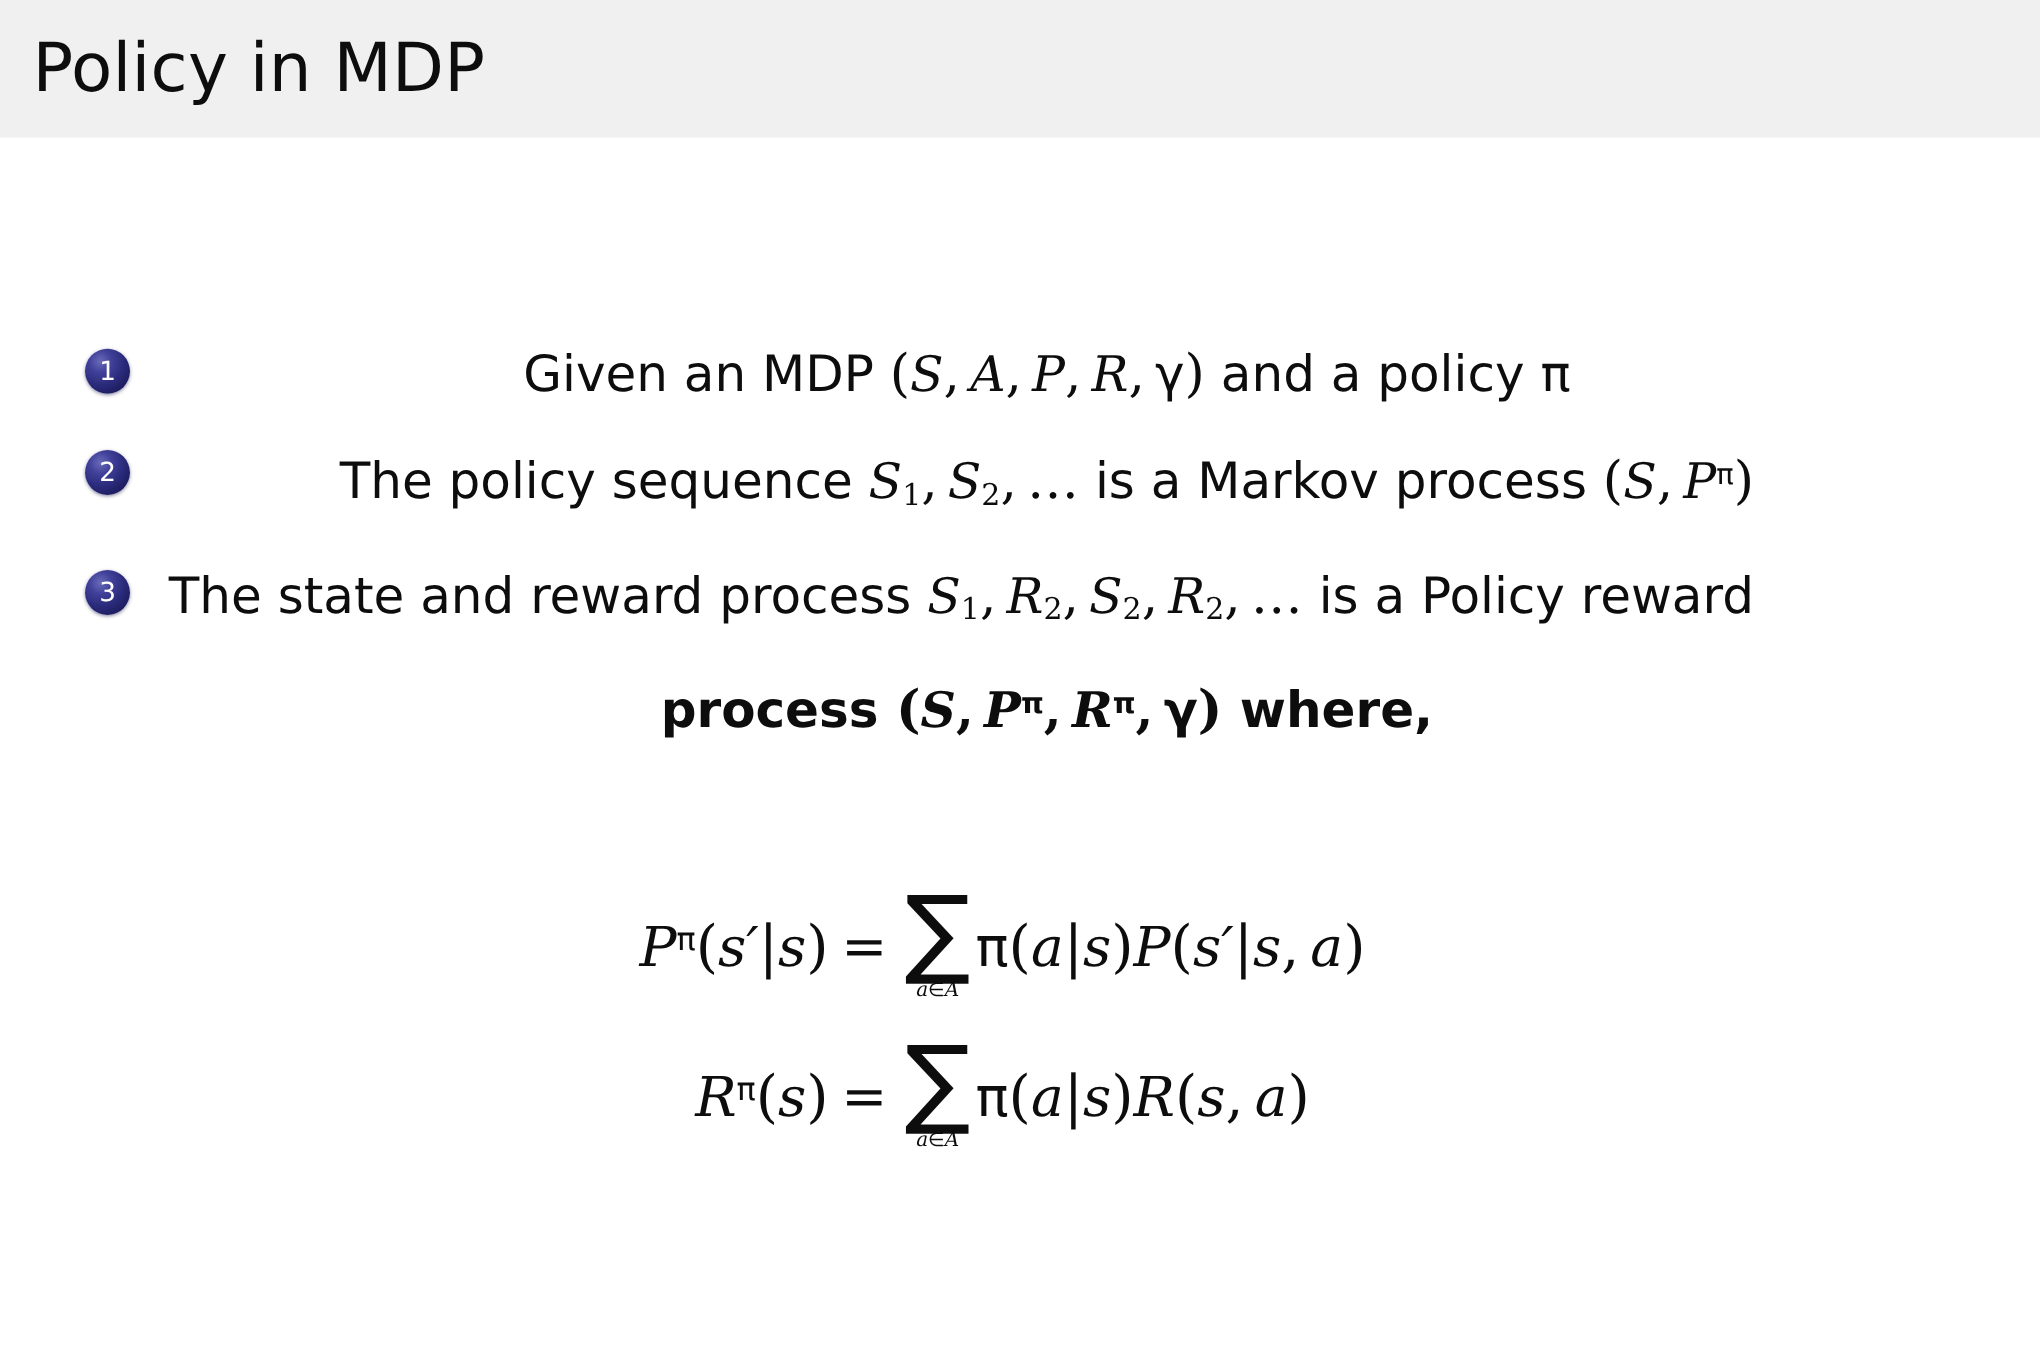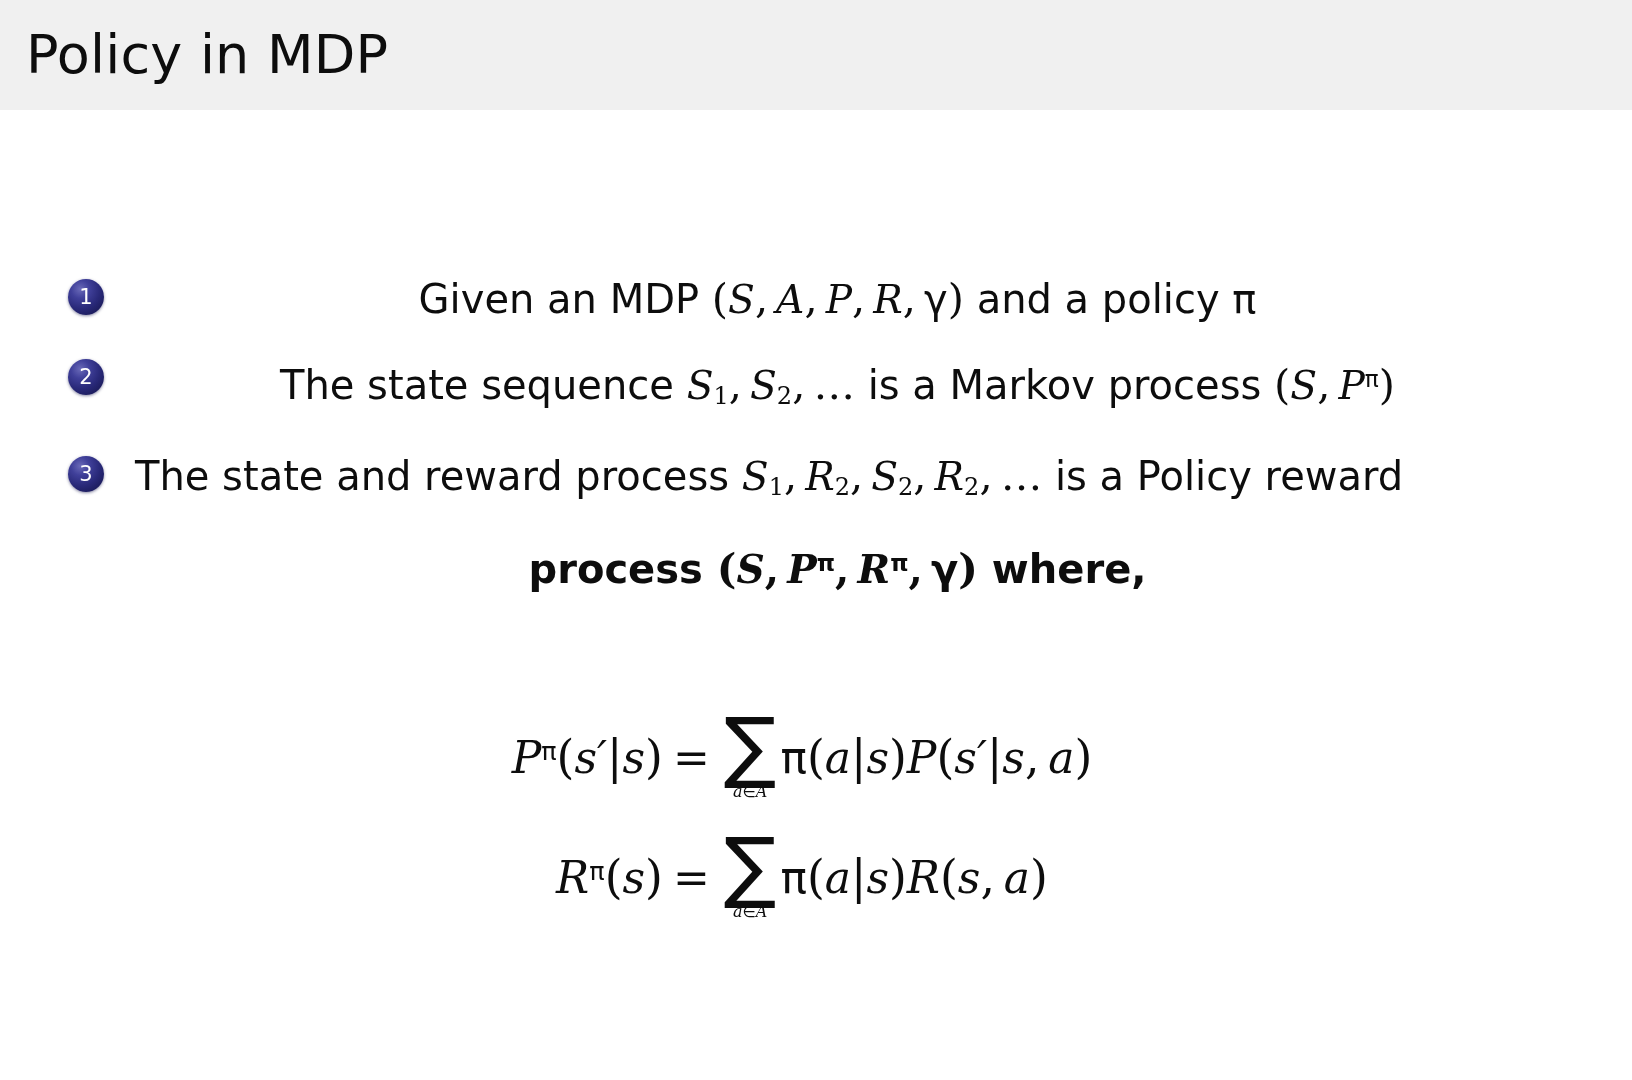--- a/index.html
+++ b/index.html
@@ -198,21 +198,21 @@
       <span class="enum-marker">1</span>
       <div class="enum-text single-line"><span>Given an MDP</span>
         <span class="mpar">(</span><span class="mi">S</span><span class="mpar">,</span> <span class="mi">A</span><span class="mpar">,</span> <span class="mi">P</span><span class="mpar">,</span> <span class="mi">R</span><span class="mpar">,</span> <span class="mgreek">γ</span><span class="mpar">)</span>
         <span>and a policy</span>
         <span class="mgreek">π</span>
       </div>
     </div>
 
     <div class="enum-item">
       <span class="enum-marker">2</span>
-      <div class="enum-text single-line"><span>The state sequence</span>
+      <div class="enum-text single-line"><span>The policy sequence</span>
         <span class="mi">S</span><sub class="msub">1</sub><span class="mpar">,</span> <span class="mi">S</span><sub class="msub">2</sub><span class="mpar">,</span> <span class="mpar">…</span>
         <span>is a Markov process</span>
         <span class="mpar">(</span><span class="mi">S</span><span class="mpar">,</span> <span class="mi">P</span><sup class="msup">π</sup><span class="mpar">)</span>
       </div>
     </div>
 
     <div class="enum-item">
       <span class="enum-marker">3</span>
       <div class="enum-text"><span>The state and reward process</span>
         <span class="mi">S</span><sub class="msub">1</sub><span class="mpar">,</span> <span class="mi">R</span><sub class="msub">2</sub><span class="mpar">,</span> <span class="mi">S</span><sub class="msub">2</sub><span class="mpar">,</span> <span class="mi">R</span><sub class="msub">2</sub><span class="mpar">,</span> <span class="mpar">…</span>

